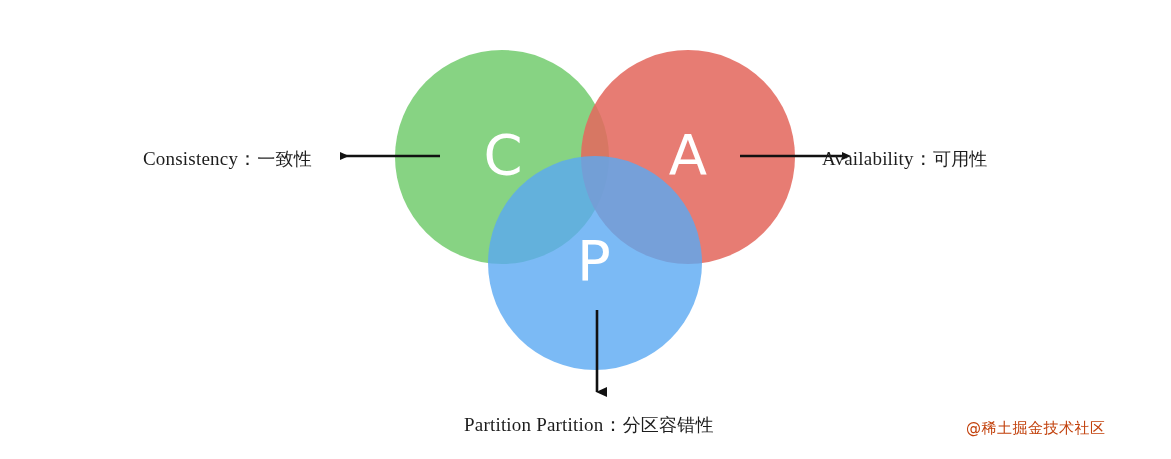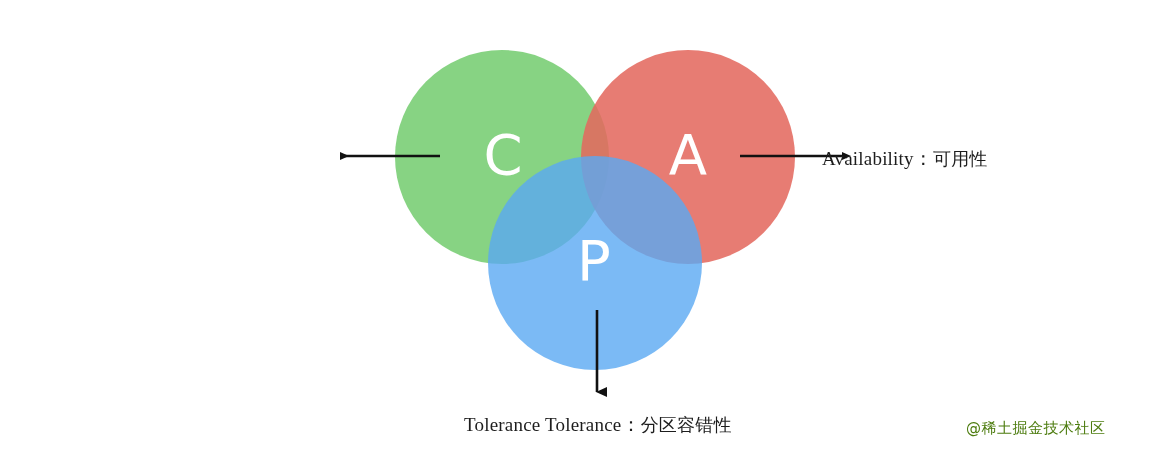--- a/index.html
+++ b/index.html
@@ -59,21 +59,21 @@
     left: 464px;
     top: 412px;
   }
 
   .watermark {
     position: absolute;
     left: 966px;
     top: 419px;
     font-family: "DejaVu Sans", sans-serif;
     font-size: 15px;
-    color: #4d7c0f;
+    color: #c2410c;
     white-space: nowrap;
     letter-spacing: 0.5px;
   }
 
   .circle-letter {
     fill: #ffffff;
     font-family: "DejaVu Sans", sans-serif;
     font-weight: 400;
     font-size: 56px;
     text-anchor: middle;
@@ -110,24 +110,27 @@
       <line id="arrow-down" x1="597" y1="310" x2="597" y2="392" stroke="#111111" stroke-width="2.6" marker-end="url(#arrowhead-down)"></line>
     </g>
 
     <g>
       <text class="circle-letter" x="503" y="159">C</text>
       <text class="circle-letter" x="688" y="159">A</text>
       <text class="circle-letter" x="594" y="265">P</text>
     </g>
   </svg>
 
+  <div class="label label-consistency">
+    <span>Consistency：</span><span class="cn">一致性</span>
+  </div>
 
   <div class="label label-availability">
     <span>Availability：</span><span class="cn">可用性</span>
   </div>
 
   <div class="label label-partition">
-    <span>Tolerance Tolerance：</span><span class="cn">分区容错性</span>
+    <span>Partition Partition：</span><span class="cn">分区容错性</span>
   </div>
 
   <div class="watermark">@稀土掘金技术社区</div>
 
 </div>
 
 </body></html>

